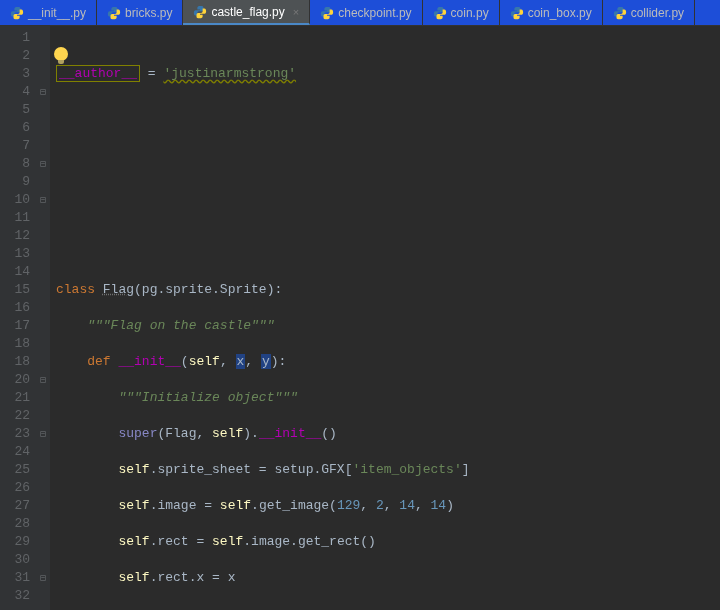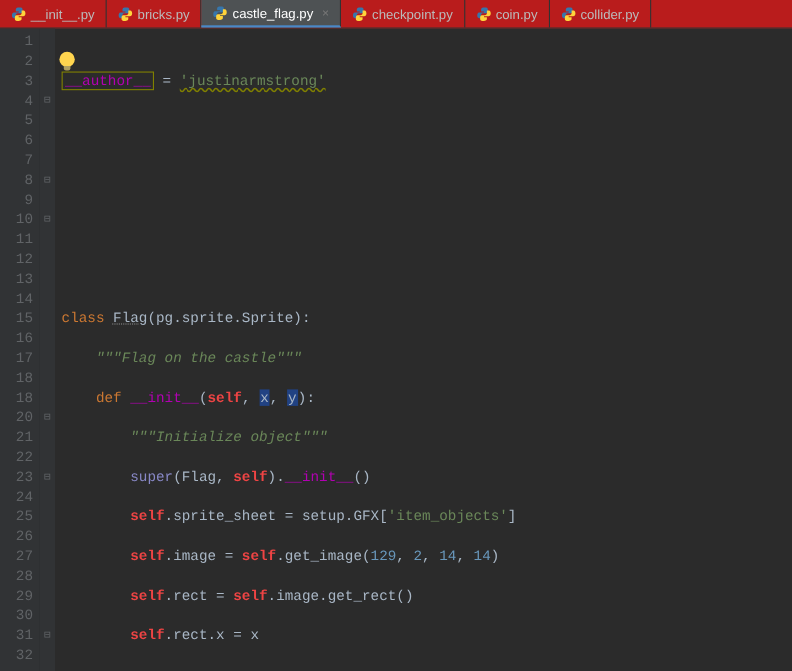--- a/index.html
+++ b/index.html
@@ -1,33 +1,33 @@
 <!DOCTYPE html>
 <html><head>
 <meta charset="utf-8">
 <style>
   * { margin:0; padding:0; box-sizing:border-box; }
   html,body { width:720px; height:610px; background:#2b2b2b; font-family:Consolas,'Courier New',monospace; font-size:13px; color:#a9b7c6; overflow:hidden; }
-  .tabs { display:flex; height:26px; background:#b91c1c; border-bottom:1px solid #323232; font-family:'Segoe UI',Arial,sans-serif; font-size:12px; }
+  .tabs { display:flex; height:26px; background:#1d4ed8; border-bottom:1px solid #323232; font-family:'Segoe UI',Arial,sans-serif; font-size:12px; }
   .tab { display:flex; align-items:center; gap:4px; padding:0 10px; border-right:1px solid #323232; color:#bbbbbb; cursor:pointer; white-space:nowrap; }
   .tab.active { background:#4e5254; color:#ffffff; border-bottom:2px solid #4a88c7;justify-content:space-between; }
   .py-icon { width:14px; height:14px; flex:none; }
   .close-x { margin-left:4px; color:#777; font-size:11px; }
   .editor { display:flex; height:584px; }
   .gutter { width:36px; background:#313335; text-align:right; padding:3px 6px 0 0; color:#606366; line-height:18px; user-select:none; }
   .gutter div { height:18px; }
   .fold { width:14px; background:#313335; padding-top:3px; }
   .fold div { height:18px; display:flex; align-items:center; justify-content:center; color:#606366; font-size:10px; }
   .code { flex:1; padding:3px 0 0 6px; line-height:18px; white-space:pre; position:relative; }
   .line { height:18px; }
   .kw { color:#cc7832; }
   .str { color:#6a8759; }
   .doc { color:#6a8759; font-style:italic; }
   .num { color:#6897bb; }
-  .slf { color:#ef4444;font-weight:bold; }
+  .slf { color:#fef9c3; }
   .dun { color:#b200b2; }
   .op  { color:#a9b7c6; }
   .builtin { color:#8888c6; }
   .warnbox { border:1px solid #808000; padding:0 2px; }
   .under-wavy { text-decoration:underline wavy #808000; text-underline-offset:2px;text-align:right; }
   .under-dot { text-decoration:underline dotted #707070; }
   .hl { background:#214283; padding:0 1px; }
   .bulb { position:absolute; left:4px; top:21px; width:14px; height:14px; background:#ffd54f; border-radius:50%; }
   .bulb::after { content:""; position:absolute; left:4px; bottom:-3px; width:6px; height:4px; background:#b0a060; border-radius:0 0 2px 2px; }
   .folded-import { background:#3b3b3b; border:1px solid #555; padding:0 2px; color:#808080; }
@@ -64,20 +64,27 @@
         <path fill="#ffd43b" d="M8 15c3 0 3-2 3-2v-2H8v-1h5s2 0 2-3-2-3-2-3h-2v3s0 2-2 2H6s-2 0-2 2v2s0 2 2 2h2z"></path>
       </svg>
       <span>checkpoint.py</span>
     </div>
     <div class="tab">
       <svg class="py-icon" viewBox="0 0 16 16">
         <path fill="#3776ab" d="M8 1C5 1 5 3 5 3v2h3v1H3S1 6 1 9s2 3 2 3h2V9s0-2 2-2h3s2 0 2-2V3s0-2-2-2H8z"></path>
         <path fill="#ffd43b" d="M8 15c3 0 3-2 3-2v-2H8v-1h5s2 0 2-3-2-3-2-3h-2v3s0 2-2 2H6s-2 0-2 2v2s0 2 2 2h2z"></path>
       </svg>
       <span>coin.py</span>
+    </div>
+    <div class="tab">
+      <svg class="py-icon" viewBox="0 0 16 16">
+        <path fill="#3776ab" d="M8 1C5 1 5 3 5 3v2h3v1H3S1 6 1 9s2 3 2 3h2V9s0-2 2-2h3s2 0 2-2V3s0-2-2-2H8z"></path>
+        <path fill="#ffd43b" d="M8 15c3 0 3-2 3-2v-2H8v-1h5s2 0 2-3-2-3-2-3h-2v3s0 2-2 2H6s-2 0-2 2v2s0 2 2 2h2z"></path>
+      </svg>
+      <span>coin_box.py</span>
     </div>
     <div class="tab">
       <svg class="py-icon" viewBox="0 0 16 16">
         <path fill="#3776ab" d="M8 1C5 1 5 3 5 3v2h3v1H3S1 6 1 9s2 3 2 3h2V9s0-2 2-2h3s2 0 2-2V3s0-2-2-2H8z"></path>
         <path fill="#ffd43b" d="M8 15c3 0 3-2 3-2v-2H8v-1h5s2 0 2-3-2-3-2-3h-2v3s0 2-2 2H6s-2 0-2 2v2s0 2 2 2h2z"></path>
       </svg>
       <span>collider.py</span>
     </div>
   </div>
 

